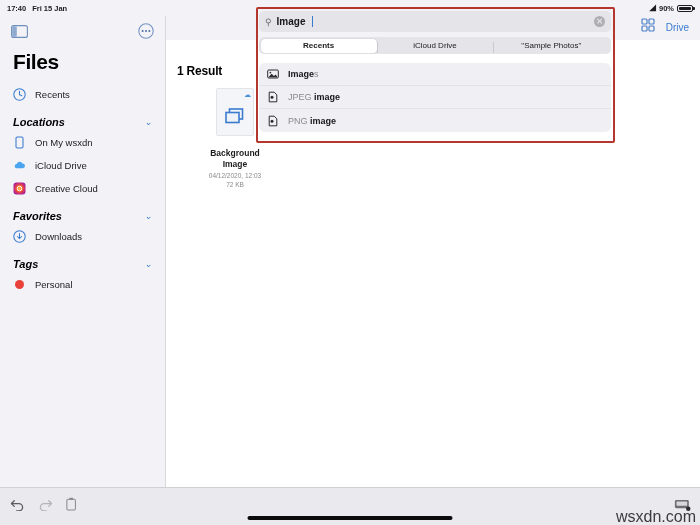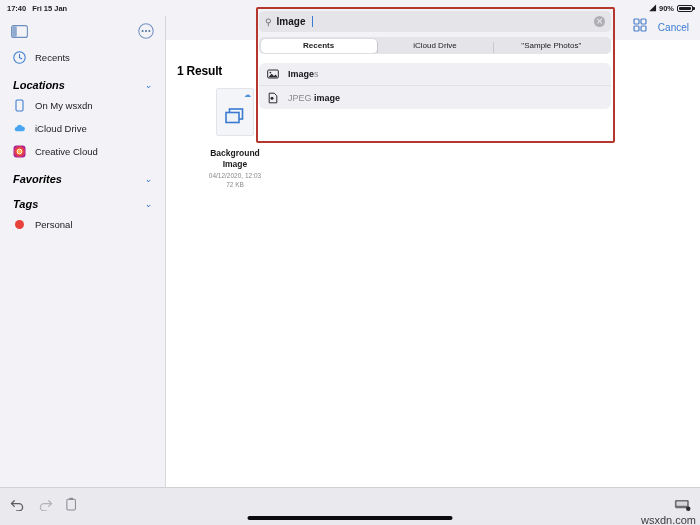--- a/index.html
+++ b/index.html
@@ -104,21 +104,21 @@
     display: flex; gap: 13px; align-items: center;
   }
   .bottom-right { position: absolute; right: 9px; top: 10px; }
   .home-indicator {
     position: absolute; left: 50%; transform: translateX(-50%);
     bottom: 5px; width: 205px; height: 4px;
     background: #0b0b0d; border-radius: 3px;
   }
   .watermark {
     position: absolute; right: 4px; bottom: -1px;
-    font-size: 11px; color: #3c3c3c;
+    font-size: 16px; color: #3c3c3c;
     font-family: "Liberation Sans", sans-serif;
   }
 
   
   .main {
     position: absolute; left: 166px; top: 14px;
     width: 534px; height: 473px;
     background: #ffffff;
   }
   .main-topbar {
@@ -262,20 +262,21 @@
       <span>
         <svg class="more-icon" viewBox="0 0 16 16">
           <circle cx="8" cy="8" r="7.2" fill="none" stroke="#7795c4" stroke-width="1.1"></circle>
           <circle cx="4.6" cy="8" r="1" fill="#4a6fa5"></circle>
           <circle cx="8" cy="8" r="1" fill="#4a6fa5"></circle>
           <circle cx="11.4" cy="8" r="1" fill="#4a6fa5"></circle>
         </svg>
       </span>
     </div>
 
+    <div class="files-title">Files</div>
 
     <div class="sb-row">
       <span class="ic">
         <svg viewBox="0 0 13 13" width="13" height="13">
           <circle cx="6.5" cy="6.5" r="5.7" fill="none" stroke="#3a7bd0" stroke-width="1.05"></circle>
           <path d="M6.5 3.3 L6.5 6.6 L8.8 7.7" fill="none" stroke="#3a7bd0" stroke-width="1.05" stroke-linecap="round"></path>
         </svg>
       </span>
       <span>Recents</span>
     </div>
@@ -315,20 +316,29 @@
           <circle cx="6.5" cy="6.5" r="2.3" fill="none" stroke="#fff" stroke-width="1"></circle>
         </svg>
       </span>
       <span>Creative Cloud</span>
     </div>
 
     <div class="sb-header">
       <span class="sb-header-label">Favorites</span>
       <span class="chev">⌄</span>
     </div>
+    <div class="sb-row">
+      <span class="ic">
+        <svg viewBox="0 0 13 13" width="13" height="13">
+          <circle cx="6.5" cy="6.5" r="5.7" fill="none" stroke="#3a7bd0" stroke-width="1.05"></circle>
+          <path d="M6.5 3.4 V8.4 M4.4 6.5 L6.5 8.6 L8.6 6.5" fill="none" stroke="#3a7bd0" stroke-width="1.05" stroke-linecap="round"></path>
+        </svg>
+      </span>
+      <span>Downloads</span>
+    </div>
 
     <div class="sb-header">
       <span class="sb-header-label">Tags</span>
       <span class="chev">⌄</span>
     </div>
     <div class="sb-row">
       <span class="ic">
           <span class="dot-tag"></span>
         </span>
       <span>Personal</span>
@@ -338,21 +348,21 @@
   <div class="main">
     <div class="main-topbar">
       <span>
         <svg class="grid-icon" viewBox="0 0 14 14">
           <rect x="1" y="1" width="5" height="5" rx="1" fill="none" stroke="#4a7fc9" stroke-width="1.2"></rect>
           <rect x="8" y="1" width="5" height="5" rx="1" fill="none" stroke="#4a7fc9" stroke-width="1.2"></rect>
           <rect x="1" y="8" width="5" height="5" rx="1" fill="none" stroke="#4a7fc9" stroke-width="1.2"></rect>
           <rect x="8" y="8" width="5" height="5" rx="1" fill="none" stroke="#4a7fc9" stroke-width="1.2"></rect>
         </svg>
       </span>
-      <span class="cancel-btn">Cancel</span>
+      <span class="cancel-btn">Drive</span>
     </div>
 
     <div class="results-area">
       <div class="result-count">1 Result</div>
       <div class="file-grid">
         <div class="file-item">
           <div class="thumb">
             <span class="thumb-cloud">☁</span>
             <svg viewBox="0 0 38 48" width="38" height="48" style="position:absolute;left:0;top:0;">
               <rect x="12.5" y="20" width="13" height="10" fill="none" stroke="#3a7bd0" stroke-width="1.6"></rect>
@@ -401,20 +411,29 @@
       </div>
       <div class="suggest-row">
         <span class="sic">
           <svg viewBox="0 0 12 12" width="12" height="12">
             <path d="M2.2 1.2 h5 l2.6 2.6 v7 h-7.6 z" fill="none" stroke="#2b2b30" stroke-width="1"></path>
             <circle cx="5" cy="6.2" r="1.5" fill="#2b2b30"></circle>
           </svg>
         </span>
         <span><span>JPEG </span><b>image</b></span>
       </div>
+      <div class="suggest-row">
+        <span class="sic">
+          <svg viewBox="0 0 12 12" width="12" height="12">
+            <path d="M2.2 1.2 h5 l2.6 2.6 v7 h-7.6 z" fill="none" stroke="#2b2b30" stroke-width="1"></path>
+            <circle cx="5" cy="6.2" r="1.5" fill="#2b2b30"></circle>
+          </svg>
+        </span>
+        <span><span>PNG </span><b>image</b></span>
+      </div>
     </div>
   </div>
 
   <div class="redbox"></div>
 
   <div class="bottombar">
     <div class="bottom-left">
       <span>
         <svg viewBox="0 0 16 14" width="15" height="13">
           <path d="M4.5 3 L1.5 6 L4.5 9" fill="none" stroke="#5b5b60" stroke-width="1.4" stroke-linecap="round" stroke-linejoin="round"></path>

